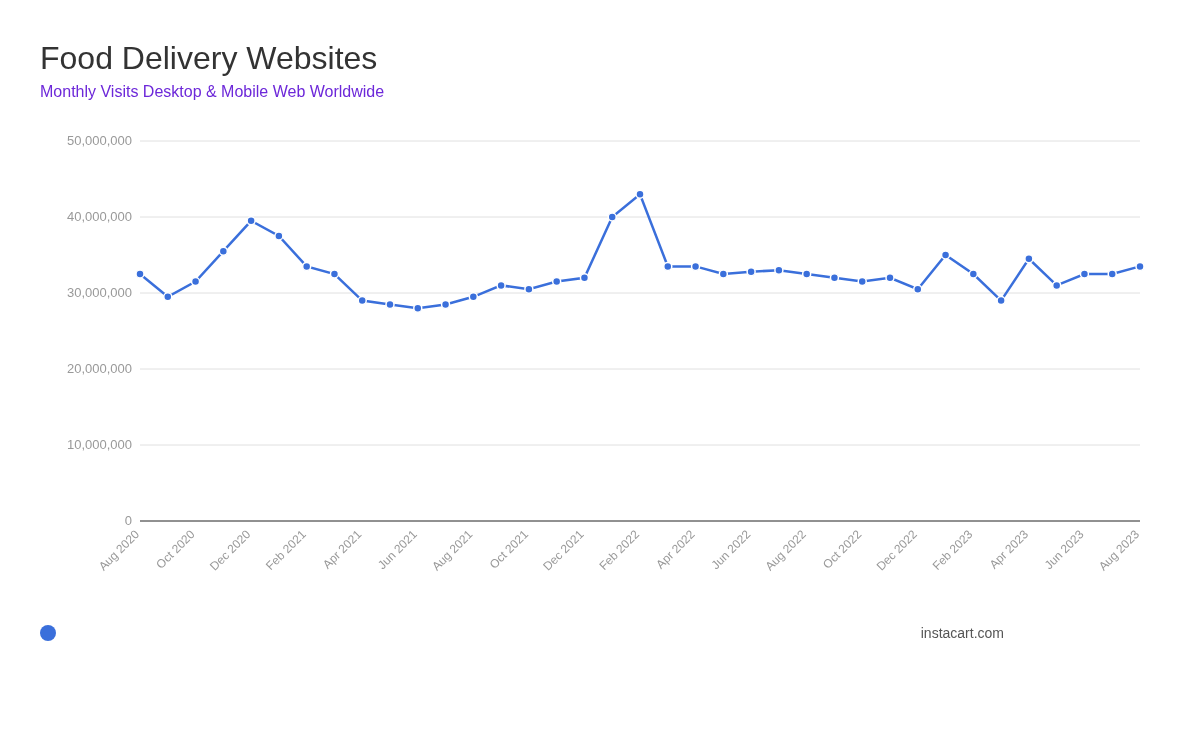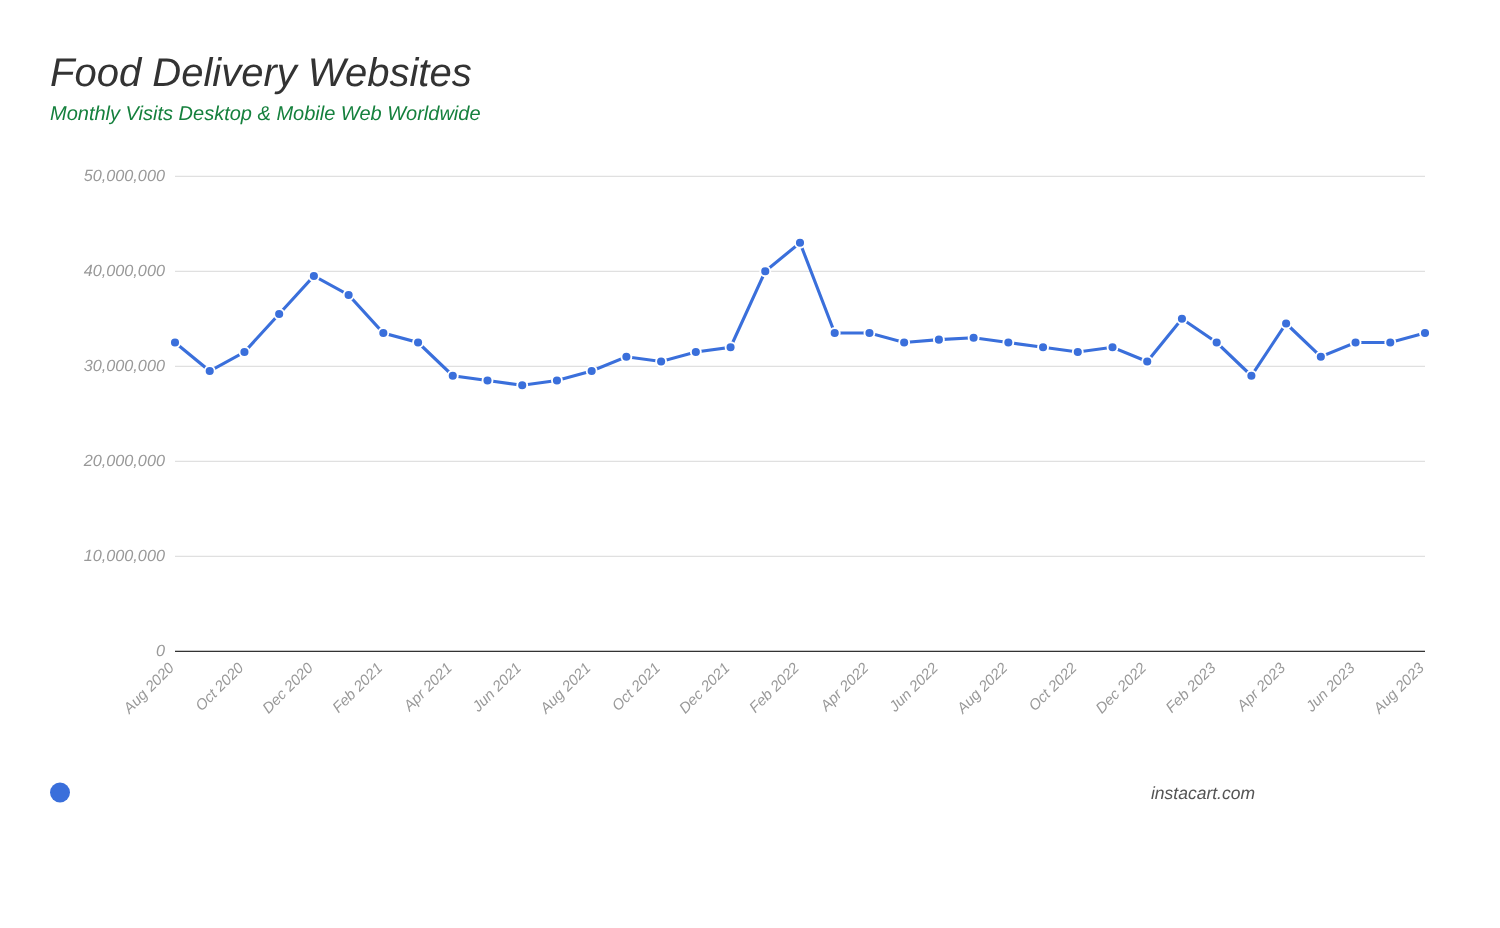--- a/index.html
+++ b/index.html
@@ -8,31 +8,30 @@
       font-family: Arial, sans-serif;
       width: 1200px;
       height: 742px;
       overflow: hidden;
     }
     .chart-container {
       width: 1024px;
       height: 742px;
       padding: 40px 20px 20px 40px;
       position: relative;
-      font-style: italic;
     }
     .chart-title {
       font-size: 32px;
       font-weight: 400;
       color: #333;
       margin-bottom: 6px;
     }
     .chart-subtitle {
       font-size: 16px;
-      color: #15803d;
+      color: #6d28d9;
       margin-bottom: 30px;
     }
     .chart-area {
       position: relative;
       width: 100%;
     }
     .legend {
       display: flex;
       align-items: center;
       justify-content: space-between;

